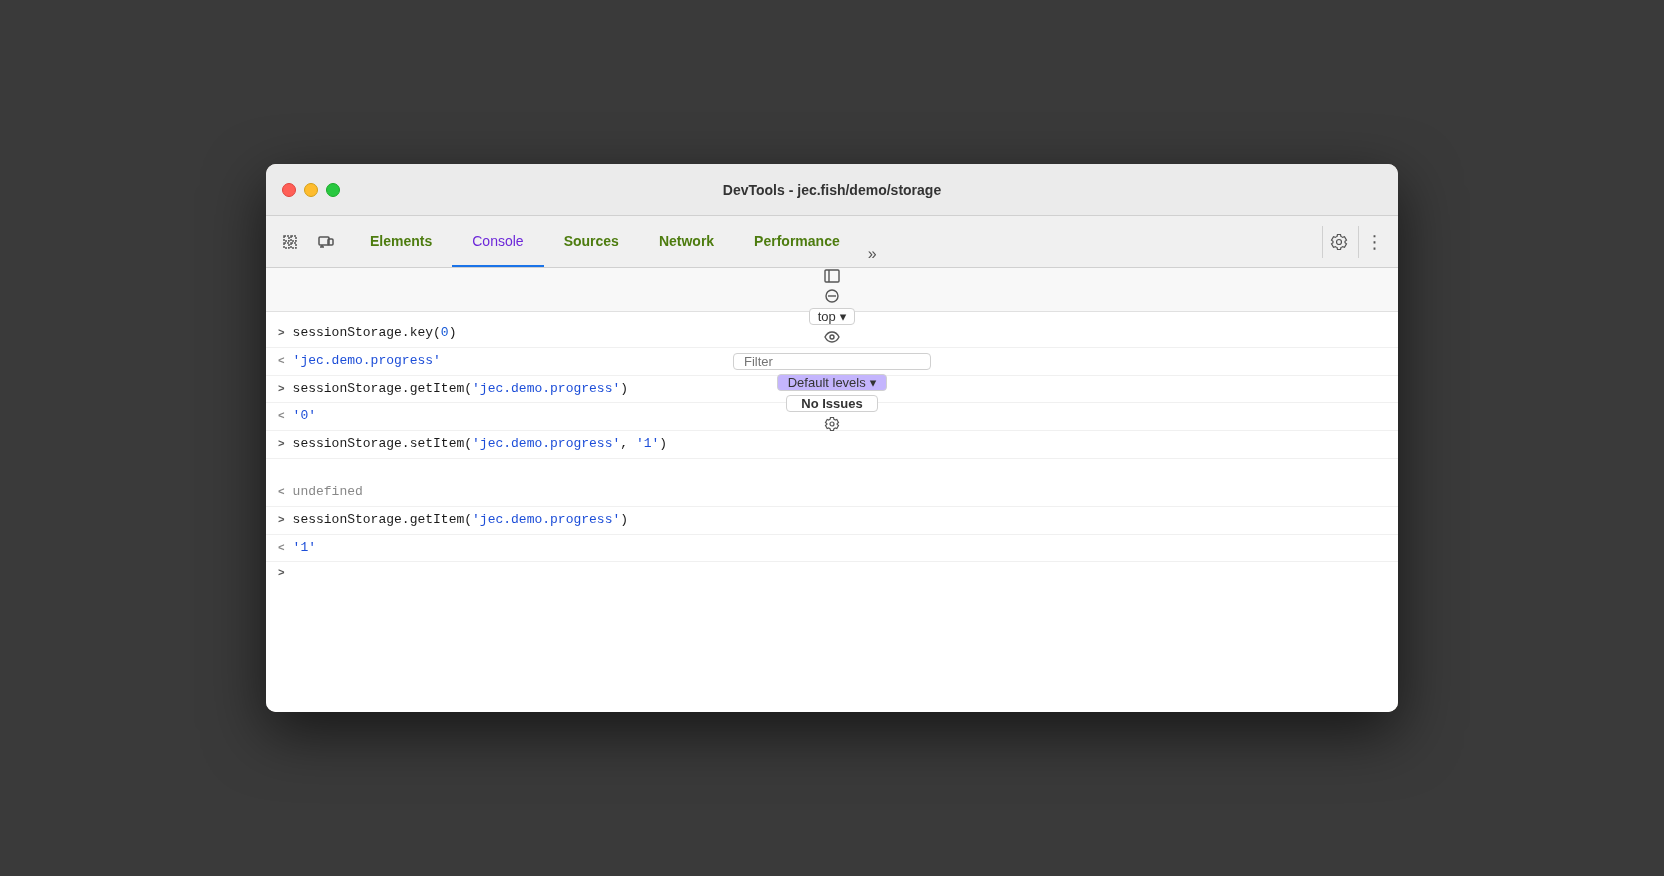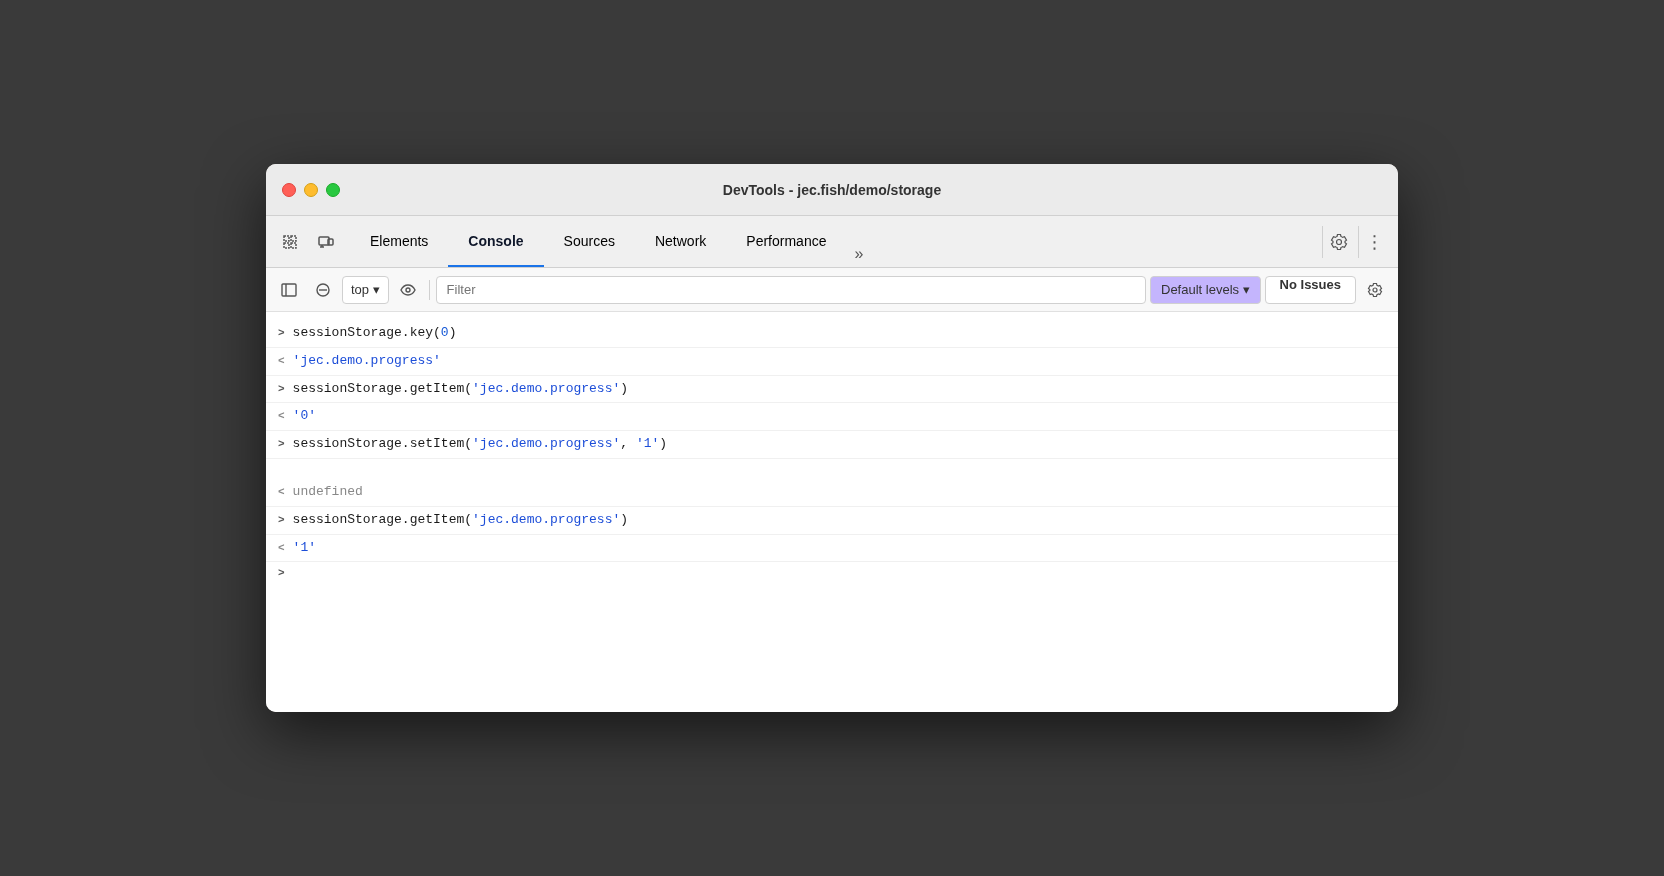--- a/index.html
+++ b/index.html
@@ -95,30 +95,31 @@
       flex: 1;
       height: 100%;
     }
 
     .tab {
       padding: 0 20px;
       height: 100%;
       display: flex;
       align-items: center;
       font-size: 14px;
-      color: #000000;
+      color: #4d7c0f;
       cursor: pointer;
       border-bottom: 2px solid transparent;
       white-space: nowrap;
+      font-weight: bold;
     }
 
     .tab.active {
-      color: #0f172a;
+      color: #6d28d9;
       border-bottom: 2px solid #1a73e8;
-      font-weight: 700;
+      font-weight: 400;
     }
 
     .tab-bar-right {
       display: flex;
       align-items: center;
       gap: 4px;
       margin-left: auto;
     }
 
     .tab-more {
@@ -142,20 +143,21 @@
 
     
     .console-toolbar {
       background: #f8f8f8;
       height: 44px;
       display: flex;
       align-items: center;
       padding: 0 8px;
       gap: 4px;
       border-bottom: 1px solid #e0e0e0;
+      flex-direction: column;
     }
 
     .toolbar-btn {
       width: 30px;
       height: 30px;
       display: flex;
       align-items: center;
       justify-content: center;
       border-radius: 4px;
       cursor: pointer;

